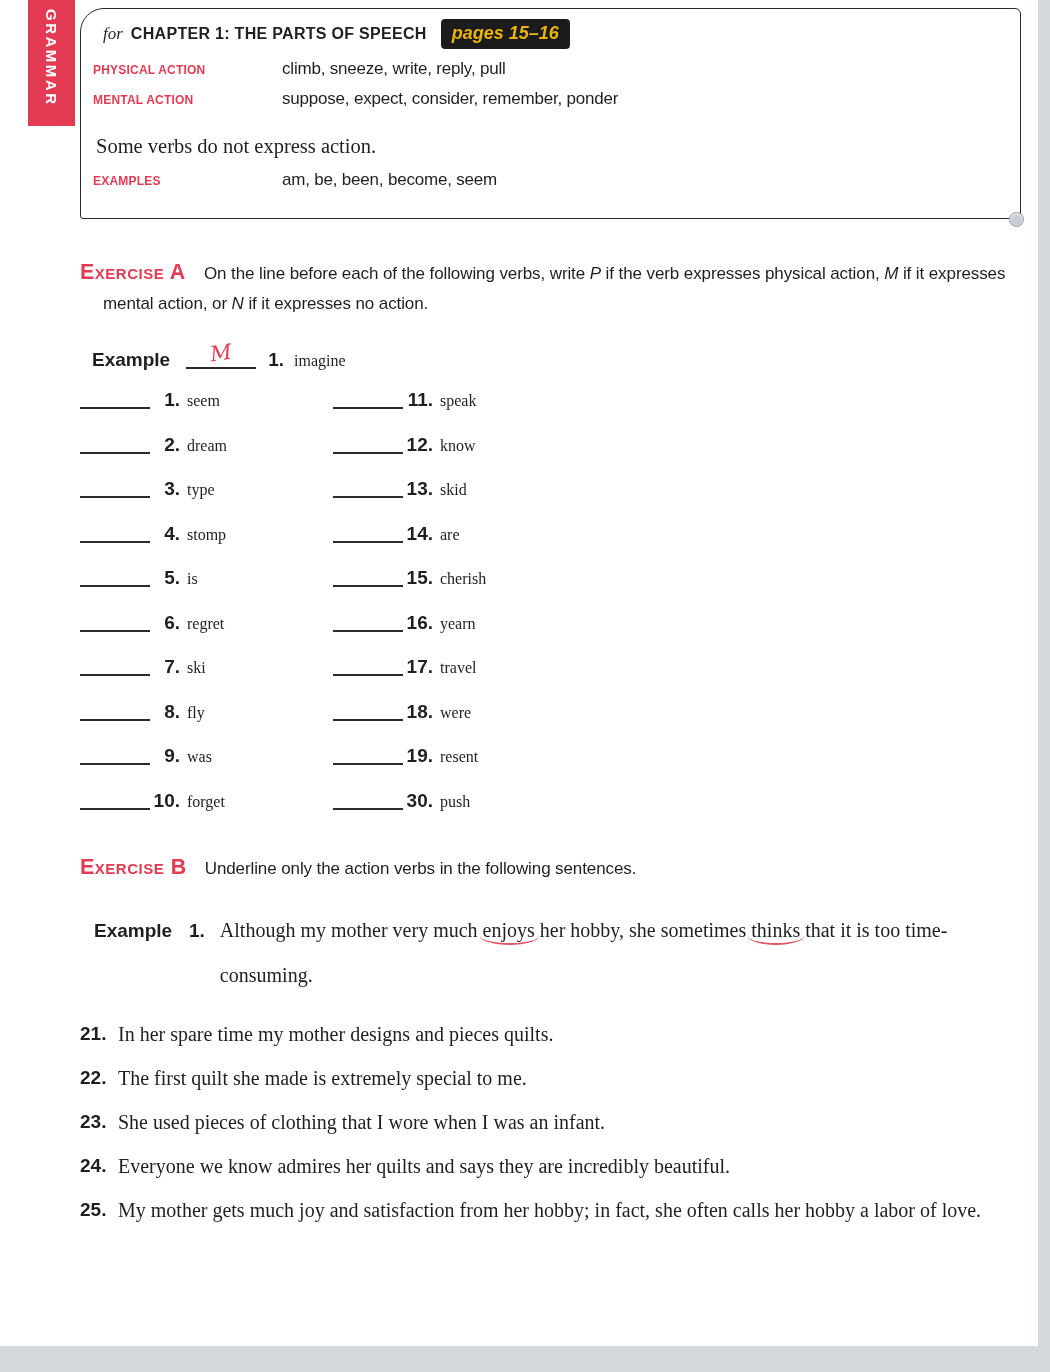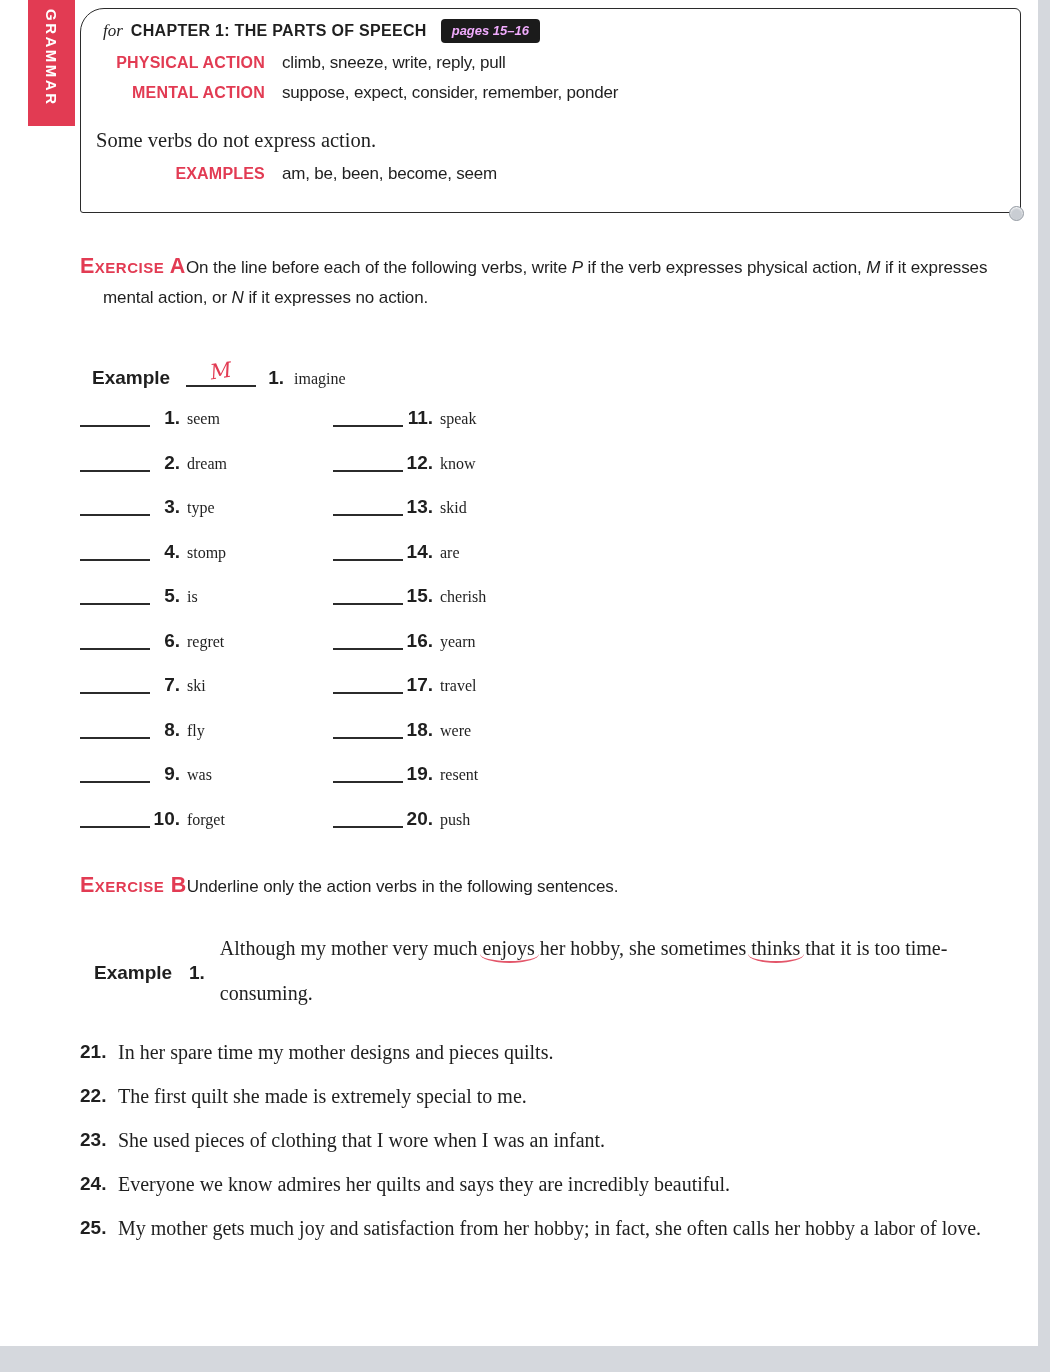--- a/index.html
+++ b/index.html
@@ -24,39 +24,39 @@
     display:flex;align-items:center;justify-content:center;
   }
   .side-tab-text{writing-mode:vertical-rl;font-weight:700;font-size:15px;letter-spacing:2.5px;}
   .content{position:absolute;left:80px;top:8px;width:941px;}
 
   
   .rule-box{position:relative;border:1.6px solid #2b2b2b;border-radius:24px 6px 3px 3px;padding:8px 12px 18px 12px;}
   .rule-header{display:flex;align-items:center;padding:2px 0 0 10px;}
   .for-label{font-family:"Liberation Serif",serif;font-style:italic;font-size:17px;margin-right:8px;}
   .chapter{font-weight:700;font-size:16px;letter-spacing:.3px;}
-  .pages-badge{margin-left:14px;background:var(--badge-bg);color:#f0abfc;font-weight:700;font-style:italic;font-size:13px;padding:4px 11px 5px;border-radius:4px;}
+  .pages-badge{margin-left:14px;background:var(--badge-bg);color:#eab308;font-weight:700;font-style:italic;font-size:18px;padding:4px 11px 5px;border-radius:4px;}
   .title{font-family:"Liberation Serif",serif;font-weight:700;font-size:39px;letter-spacing:.3px;margin:12px 0 14px 3px;}
   .def-line{font-family:"Liberation Serif",serif;font-size:20.5px;margin:0 0 10px 3px;}
   .term{color:var(--accent);font-weight:700;font-style:italic;}
   .def-row{display:flex;align-items:baseline;margin:10px 0;}
-  .def-label{flex:0 0 172px;text-align:right;color:var(--accent);font-weight:700;font-size:16px;letter-spacing:.2px;}
+  .def-label{flex:0 0 172px;color:var(--accent);font-weight:700;font-size:12px;letter-spacing:.2px;}
   .def-text{margin-left:17px;font-size:17px;letter-spacing:-.2px;}
   .def-note{margin:26px 0 12px 3px;}
   .handle{
     position:absolute;right:-4px;bottom:-9px;width:15px;height:15px;border-radius:50%;
     background:var(--handle);border:1.5px solid #979da5;box-shadow:inset 0 1px 2px #ffffff;
   }
 
   
   .exercise-a{margin-top:38px;}
   .ex-head{margin:0;padding-left:23px;text-indent:-23px;font-size:17px;line-height:30px;width:940px;letter-spacing:-.1px;}
-  .ex-label{font-variant:small-caps;color:var(--accent);font-weight:700;font-size:21.5px;letter-spacing:.5px;}
+  .ex-label{font-variant:small-caps;color:var(--accent);font-weight:700;font-size:21.5px;letter-spacing:.5px;margin-right:18px;}
   .instr i{font-style:italic;}
-  .bold-label{font-weight:700;font-size:19px;margin-top:24px;}
+  .bold-label{font-weight:700;font-size:19px;}
   .word{font-family:"Liberation Serif",serif;font-size:16px;}
 
   .ex-example{display:flex;align-items:baseline;margin:30px 0 18px 12px;}
   .blank{display:inline-block;width:70px;height:4px;border-bottom:2px solid #2b2b2b;transform:translateY(3px);}
   .example-blank{position:relative;margin:0 12px 0 16px;}
   .hand-answer{
     position:absolute;left:0;width:100%;bottom:2px;text-align:center;color:var(--accent);
     font-family:"DejaVu Serif",serif;font-style:italic;font-size:21px;transform:rotate(-8deg);
   }
   .ex-example .num{margin-right:10px;}
@@ -230,21 +230,21 @@
               <span class="num">18.</span>
               <span class="word">were</span>
             </div>
           <div class="verb-row">
               <span class="blank"></span>
               <span class="num">19.</span>
               <span class="word">resent</span>
             </div>
           <div class="verb-row">
               <span class="blank"></span>
-              <span class="num">20.</span>
+              <span class="num">30.</span>
               <span class="word">push</span>
             </div>
         </div>
       </div>
     </section>
 
     <section class="exercise-b">
       <p class="ex-head"><span class="ex-label">Exercise B</span><span class="instr">Underline only the action verbs in the following sentences.</span></p>
 
       <div class="exb-example">

